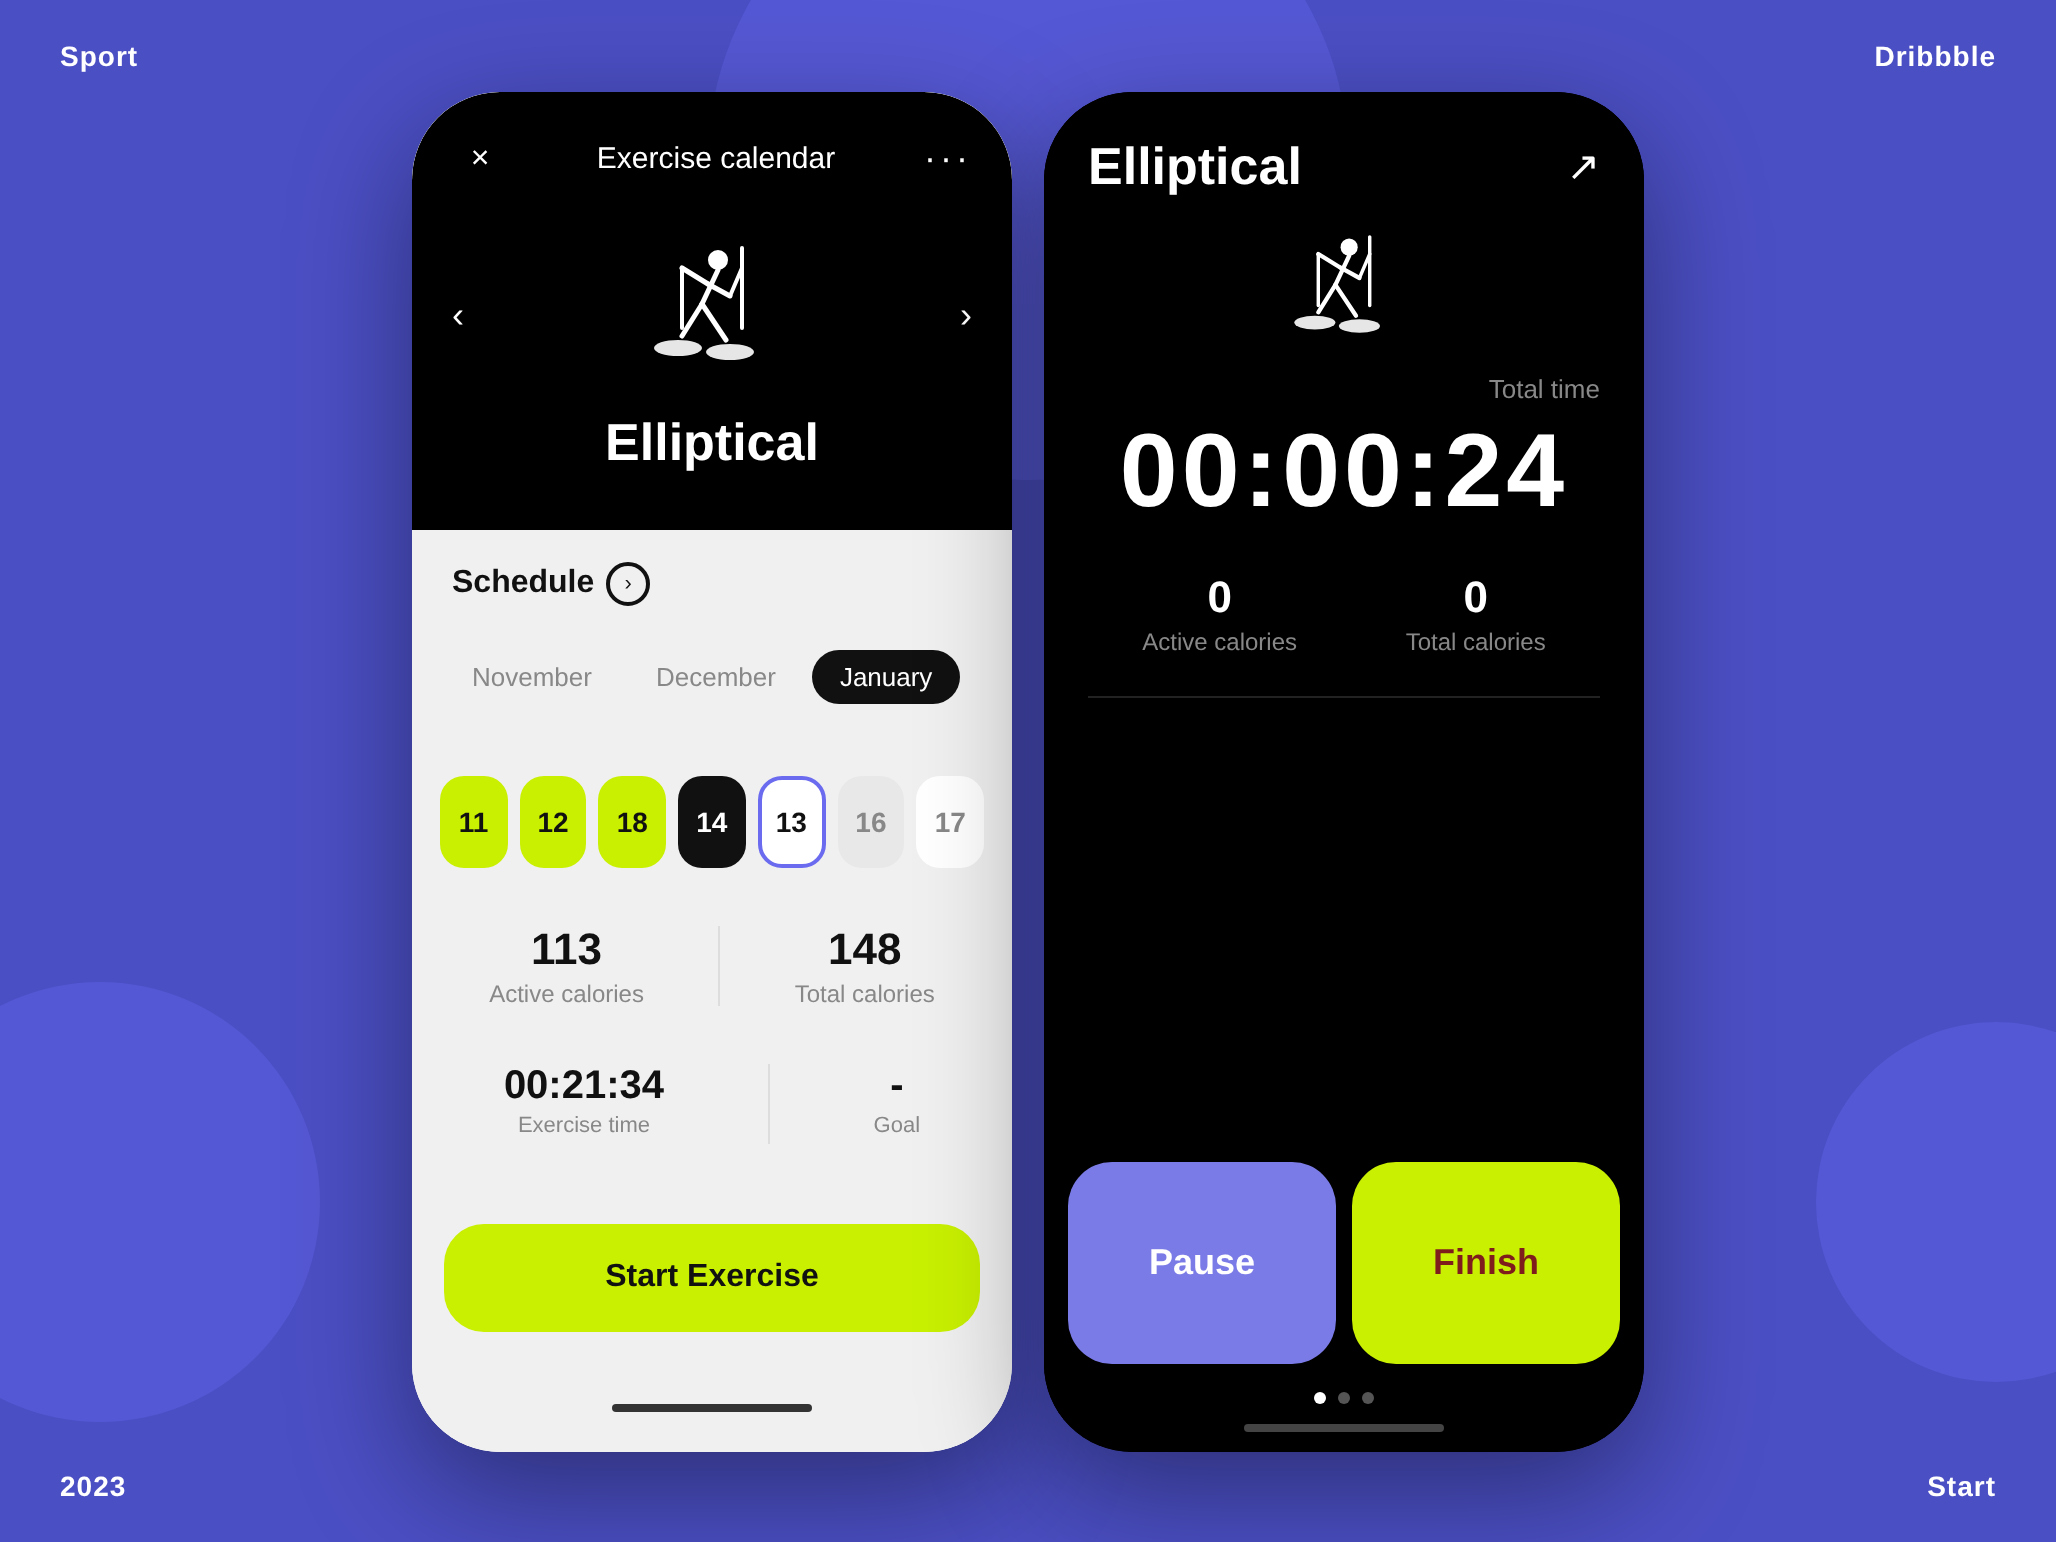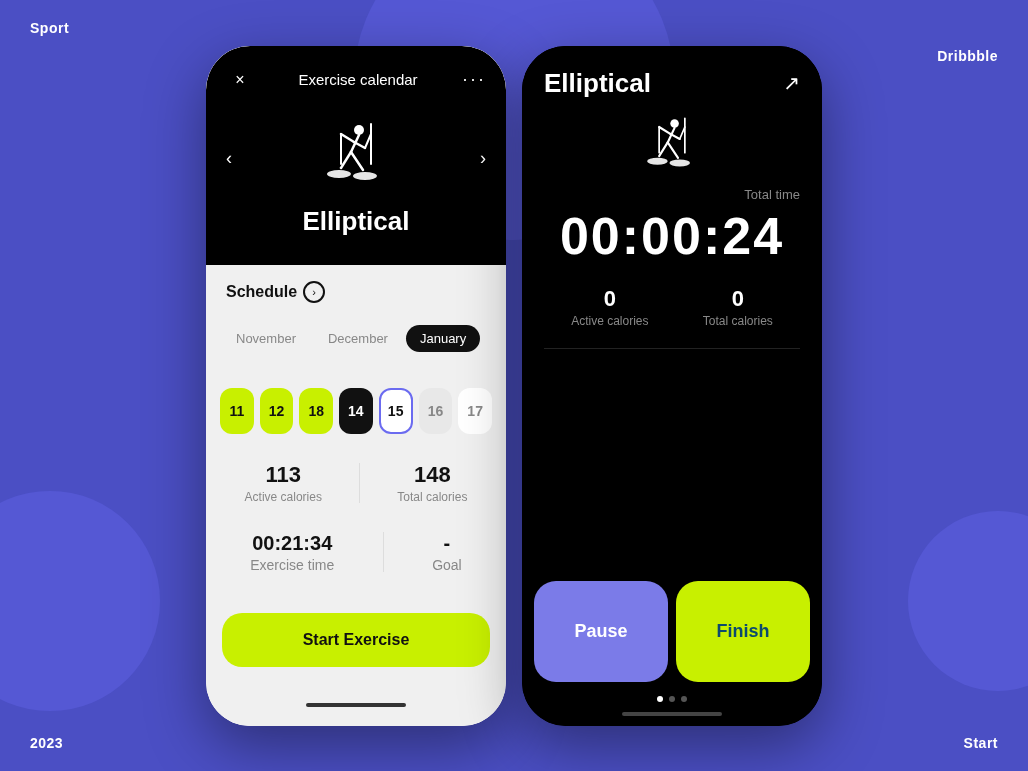--- a/index.html
+++ b/index.html
@@ -51,21 +51,21 @@
     
     .corner-label {
       position: absolute;
       color: white;
       font-size: 14px;
       font-weight: 600;
       letter-spacing: 0.5px;
       z-index: 10;
     }
     .top-left { top: 20px; left: 30px; }
-    .top-right { top: 20px; right: 30px; margin-top: 28px; }
+    .top-right { top: 20px; right: 30px; }
     .bottom-left { bottom: 20px; left: 30px; text-align: center; }
     .bottom-right { bottom: 20px; right: 30px; }
 
     
     .phones-container {
       display: flex;
       gap: 16px;
       z-index: 5;
       position: relative;
     }
@@ -288,21 +288,21 @@
     }
 
     .time-value {
       font-size: 20px;
       font-weight: 700;
       color: #111;
       text-align: center;
     }
 
     .time-label {
-      font-size: 14px;
+      font-size: 11px;
       color: #888;
       margin-top: 2px;
       text-align: center;
     }
 
     
     .start-btn {
       margin: 12px 16px 20px;
       background: #C8F000;
       border-radius: 20px;
@@ -429,21 +429,21 @@
       cursor: pointer;
     }
 
     .pause-btn {
       background: #7B7BE8;
       color: #ffffff;
     }
 
     .finish-btn {
       background: #C8F000;
-      color: #0c4a6e;
+      color: #7f1d1d;
       text-align: right;
     }
 
     
     .dots-area {
       background: #000;
       padding: 14px 0 8px;
       display: flex;
       justify-content: center;
       gap: 6px;
@@ -531,21 +531,21 @@
           <div class="month-tab">November</div>
           <div class="month-tab">December</div>
           <div class="month-tab active">January</div>
         </div>
 
         <div class="date-row">
           <div class="date-item green">11</div>
           <div class="date-item green">12</div>
           <div class="date-item green">18</div>
           <div class="date-item black">14</div>
-          <div class="date-item outlined">15</div>
+          <div class="date-item outlined">13</div>
           <div class="date-item light">16</div>
           <div class="date-item white">17</div>
         </div>
 
         <div class="stats-row">
           <div class="stat-item">
             <div class="stat-value">113</div>
             <div class="stat-label">Active calories</div>
           </div>
           <div class="stat-divider"></div>

